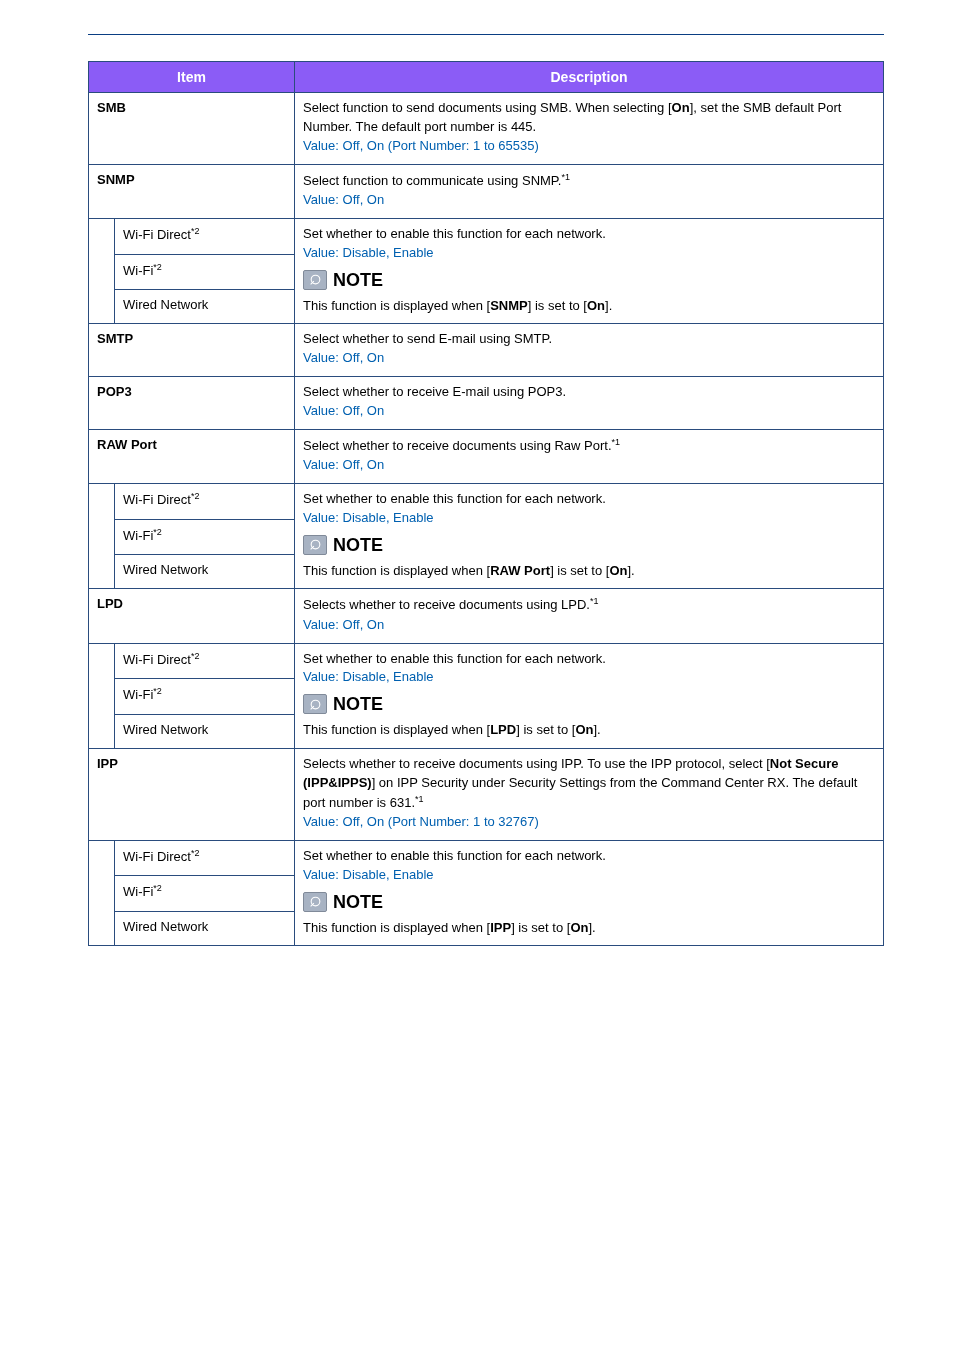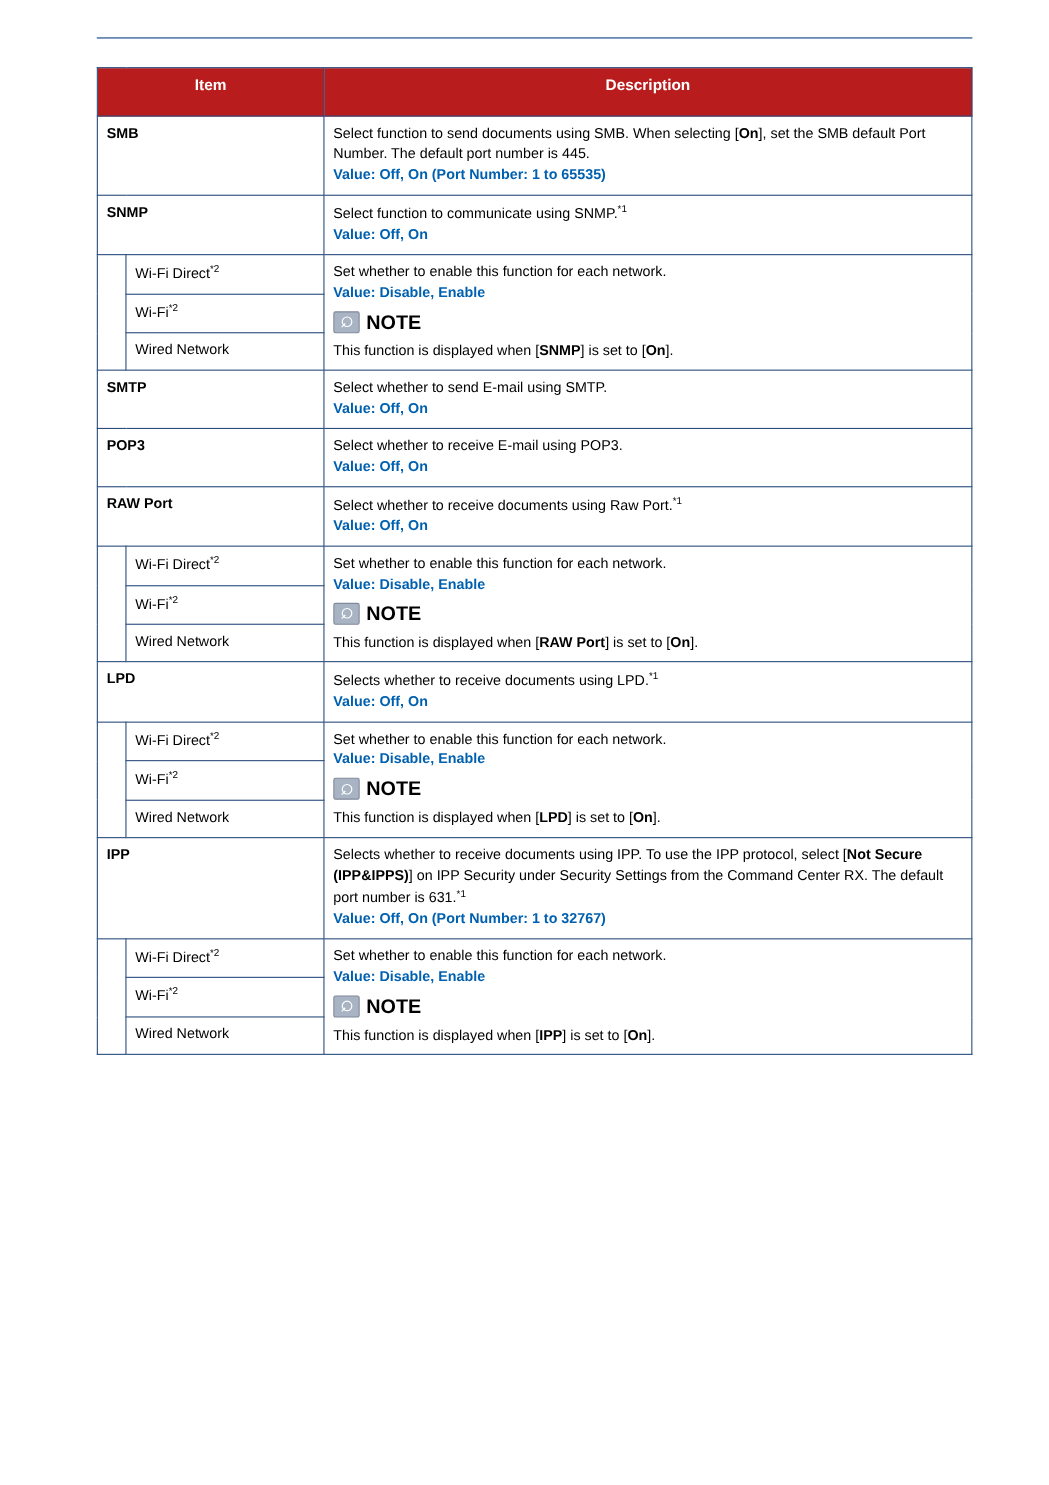--- a/index.html
+++ b/index.html
@@ -32,44 +32,44 @@
     table-layout: fixed;
   }
   table.spec td, table.spec th {
     border: 1px solid #2a4c7d;
     vertical-align: top;
     padding: 6px 8px 8px;
     font-size: 13px;
     line-height: 1.45;
   }
   table.spec thead th {
-    background: #b91c1c;
+    background: #8b5cf6;
     color: #fff;
     font-weight: bold;
     text-align: center;
     font-size: 14px;
     padding-top: 5px;
-    padding-bottom: 18px;
+    padding-bottom: 5px;
   }
   col.indent  { width: 26px; }
   col.itemcol { width: 180px; }
   col.desccol { }
   td.item-main {
     font-weight: bold;
     font-size: 13px;
   }
   td.item-sub {
     font-weight: normal;
     font-size: 13px;
   }
   td.indent-cell {
     border-top: 0;
     border-bottom: 0;
   }
-  .blue { color: #0060b0; font-weight: bold; }
+  .blue { color: #0060b0; font-weight: normal; }
   sup { font-size: 9px; vertical-align: super; }
   .note-row {
     display: inline-flex;
     align-items: center;
     gap: 6px;
     margin: 4px 0;
     font-weight: bold;
     font-size: 18px;
   }
   .note-icon {

